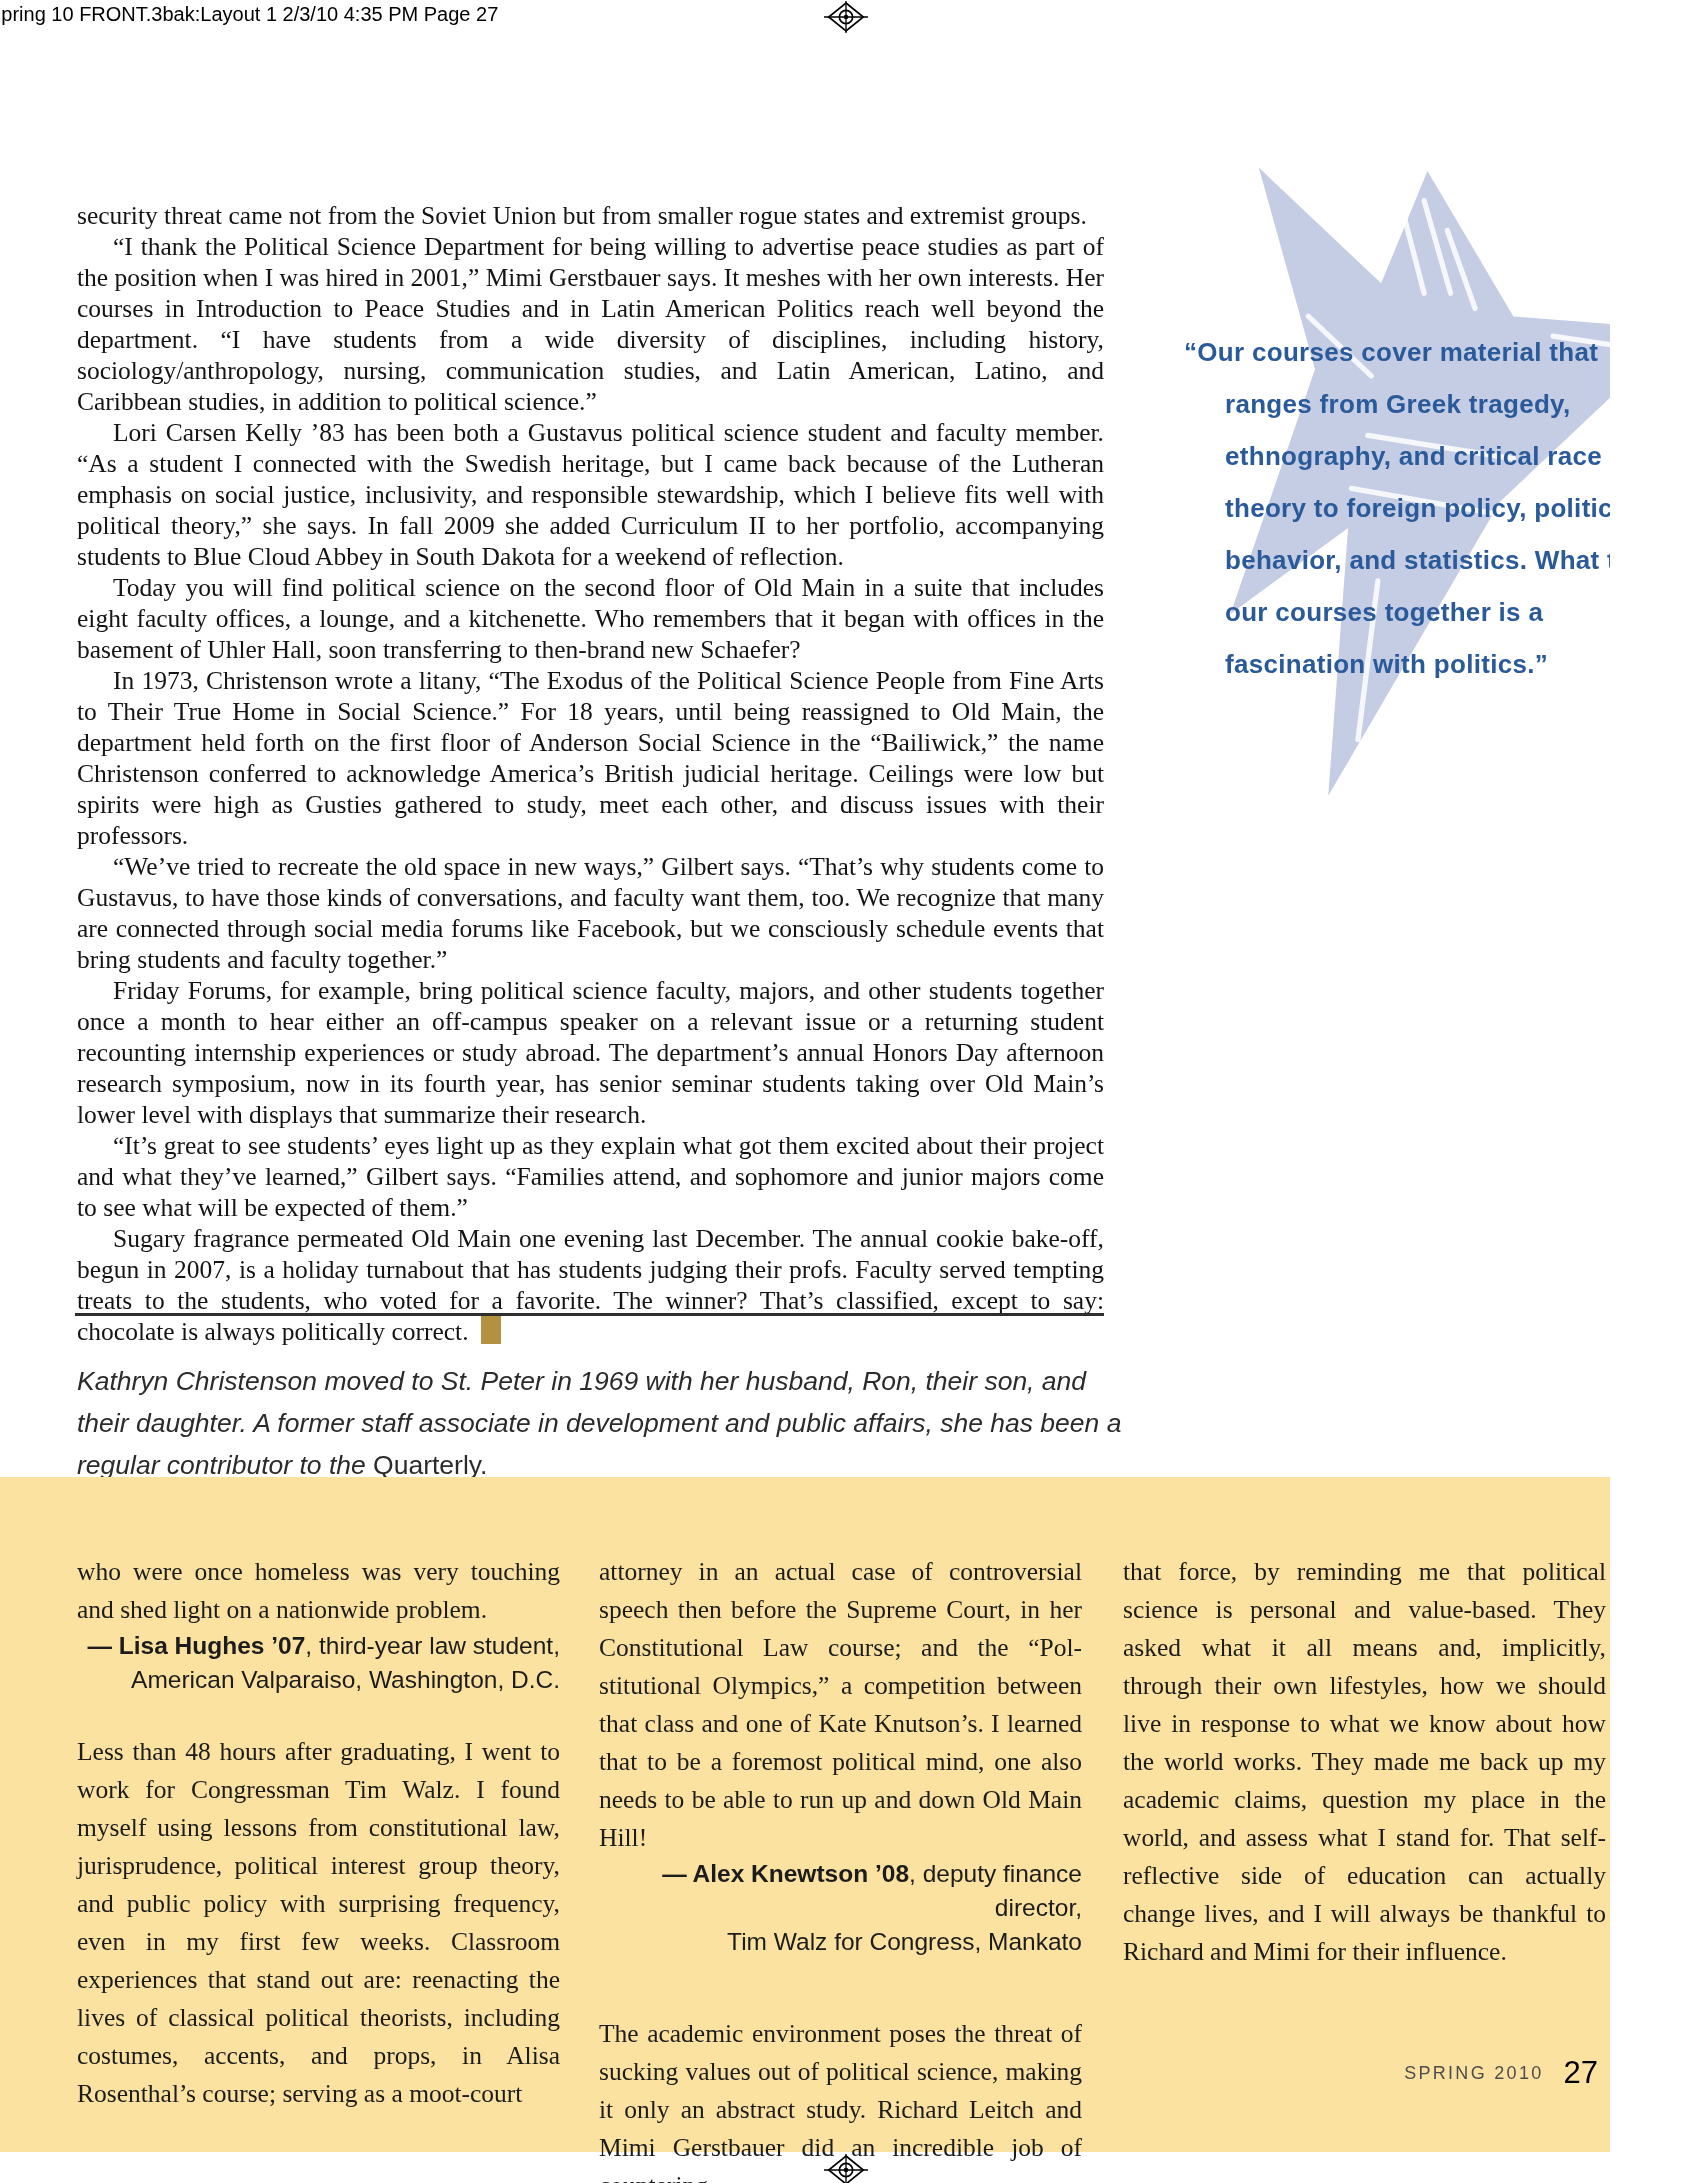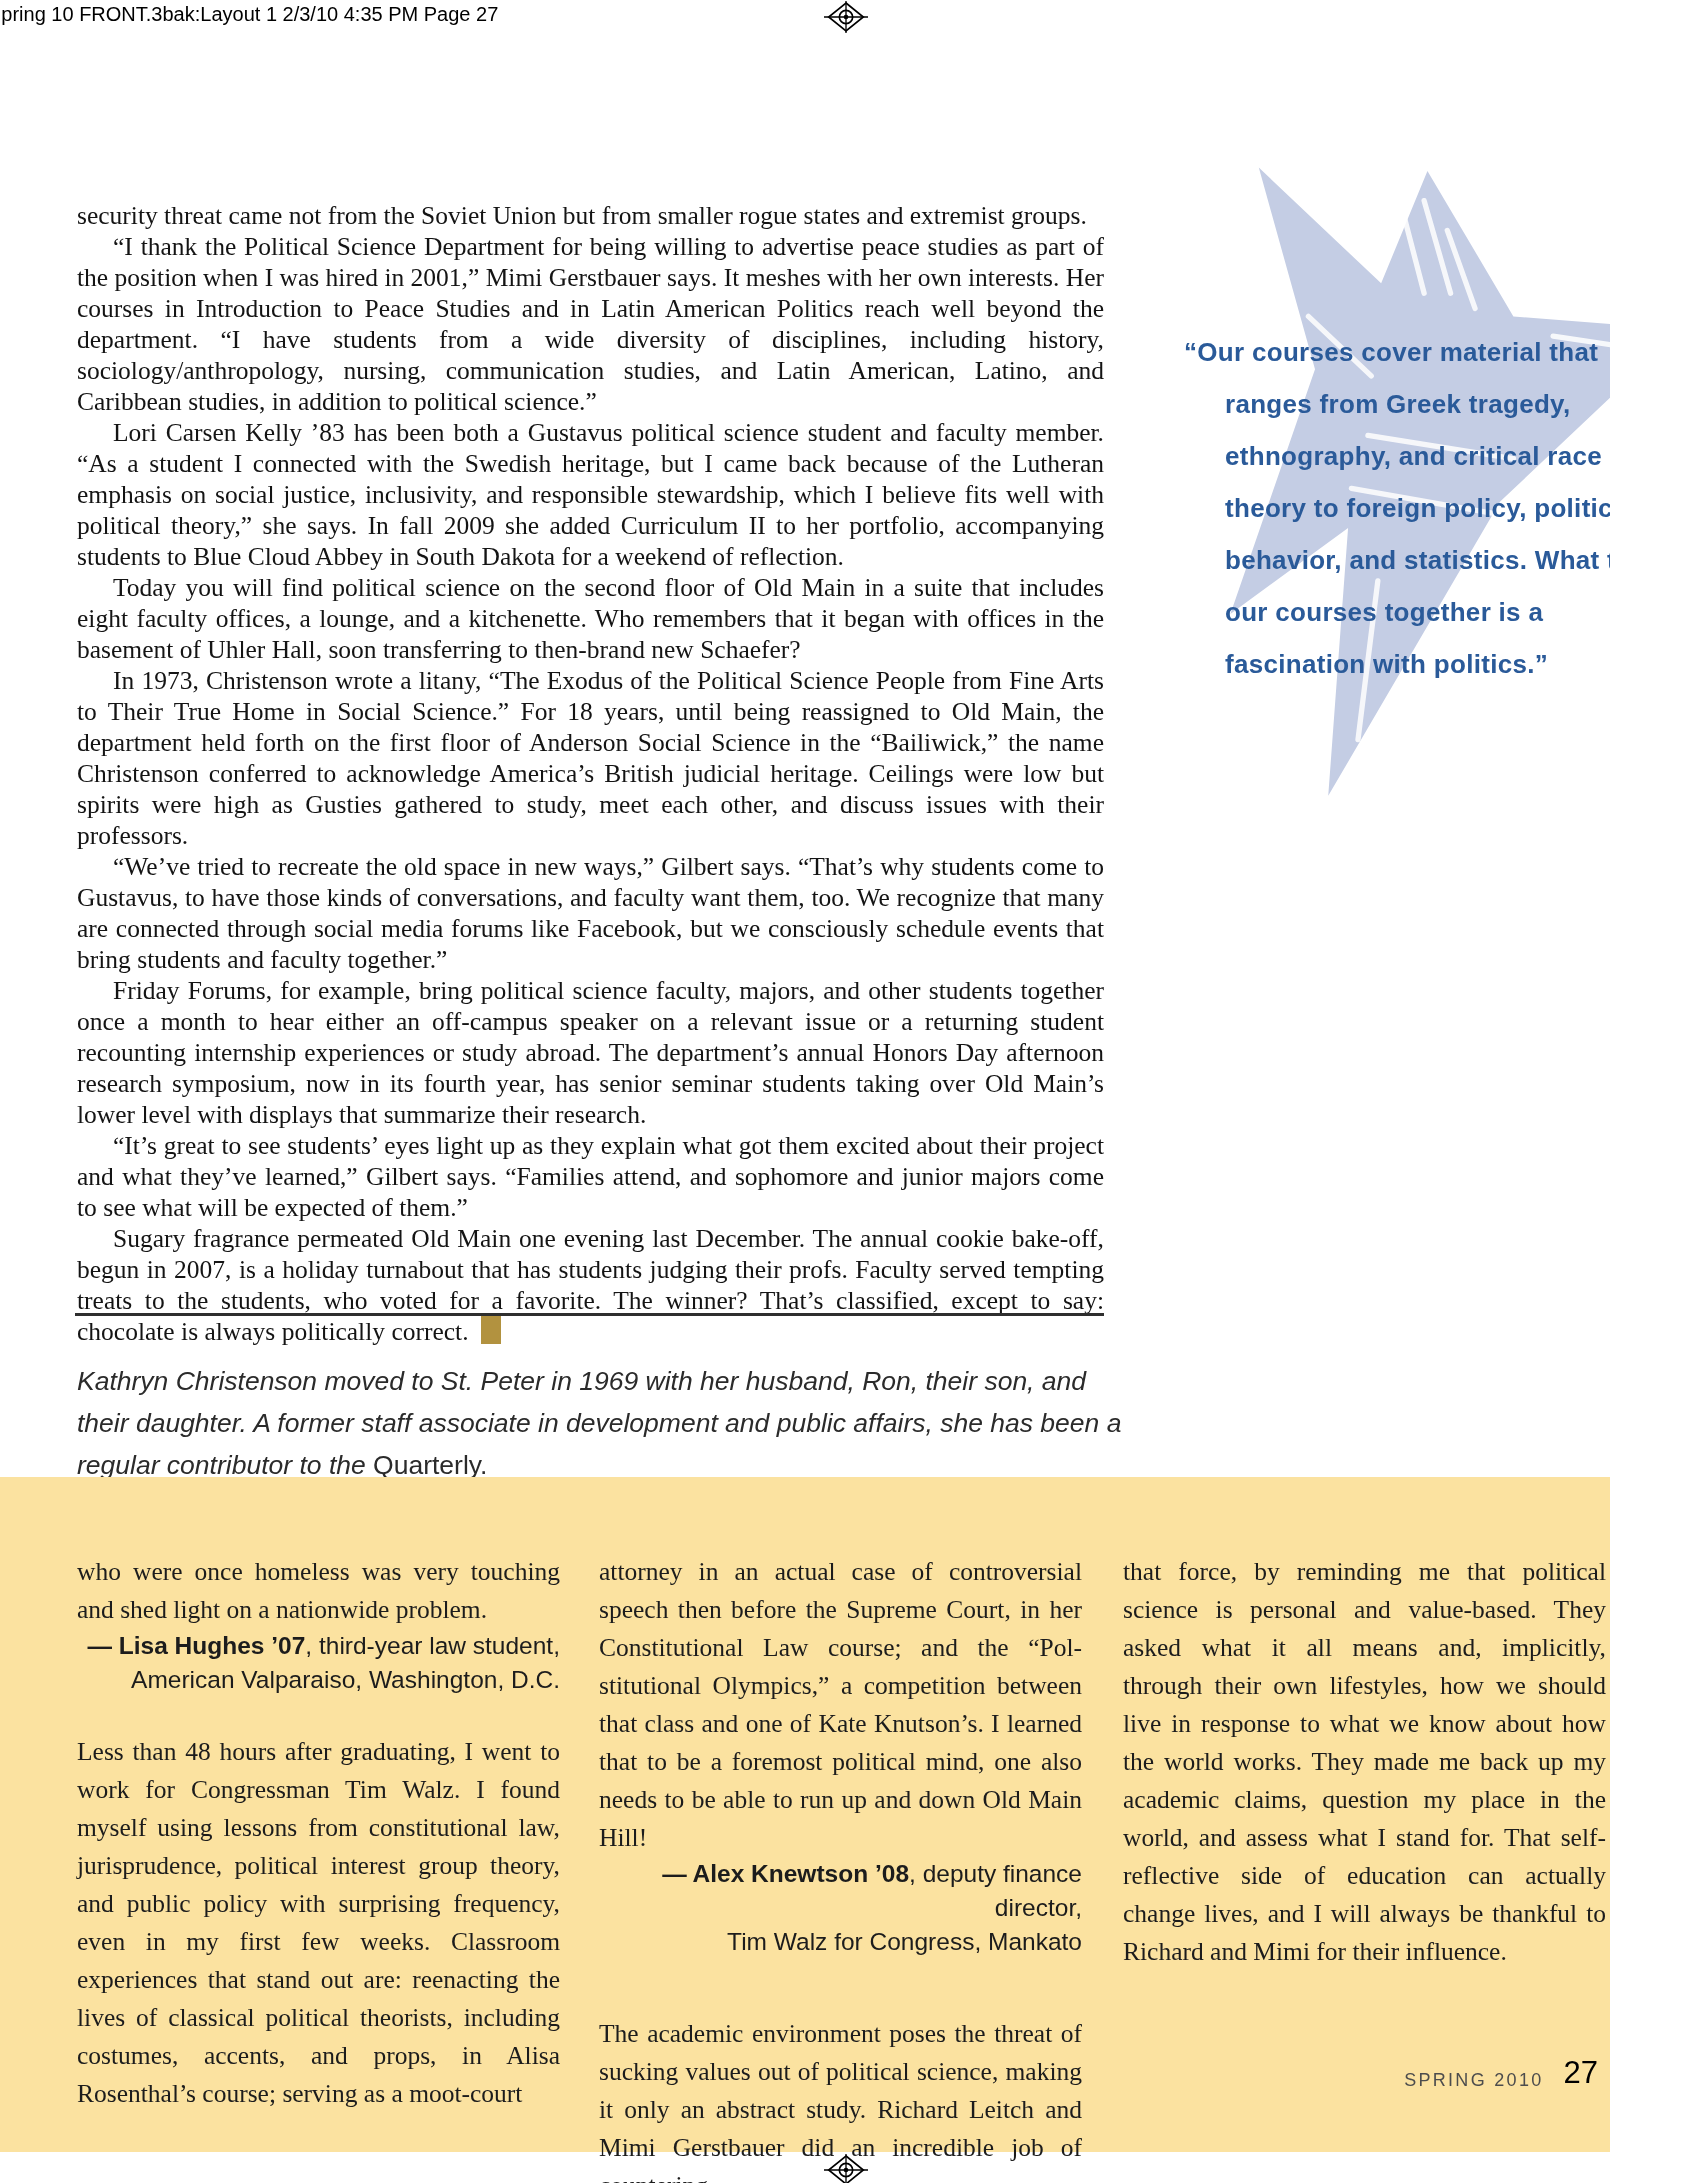--- a/index.html
+++ b/index.html
@@ -48,21 +48,21 @@
   .t-col.c3{left:1123px;}
   .t-col p{margin:0;}
   .attr{font-family:"Liberation Sans",sans-serif;font-size:24.5px;line-height:34px;
         text-align:right;margin-top:5.3px;}
   .attr b{font-weight:bold;}
   .attr .line2{display:block;padding-left:48px;}
   .t-col p.second{margin-top:36px;}
   .t-col.c2 p.second{margin-top:56px;}
 
   
-  .footer{position:absolute;right:12px;top:2055px;display:flex;align-items:flex-end;gap:20px;
+  .footer{position:absolute;right:12px;top:2055px;display:flex;align-items:center;gap:20px;
           font-family:"Liberation Sans",sans-serif;}
   .issue{font-size:18px;letter-spacing:2.3px;color:#4d4d4d;}
   .pageno{font-size:31px;font-weight:normal;color:#000000;}
 </style>
 </head>
 <body>
 
 <div class="page">
 
   <div class="slug">pring 10 FRONT.3bak:Layout 1  2/3/10  4:35 PM  Page 27</div>

